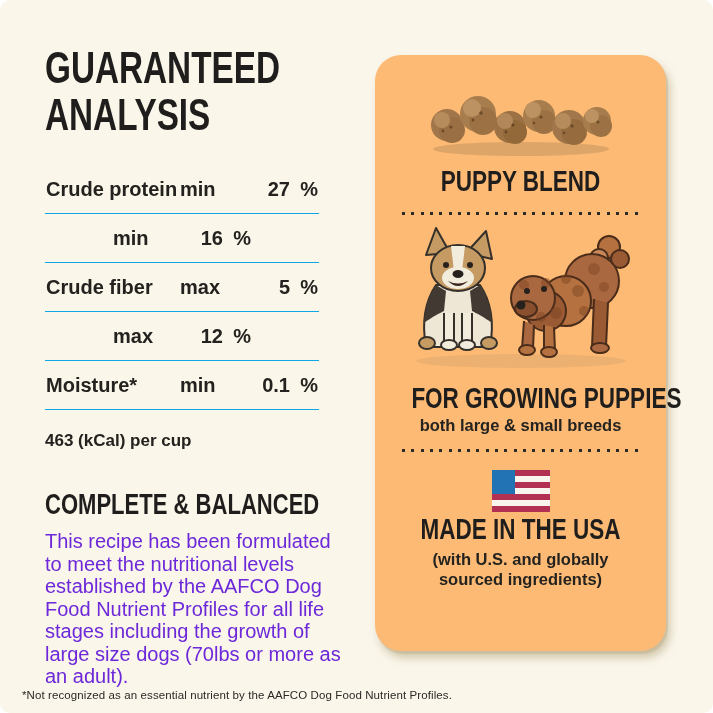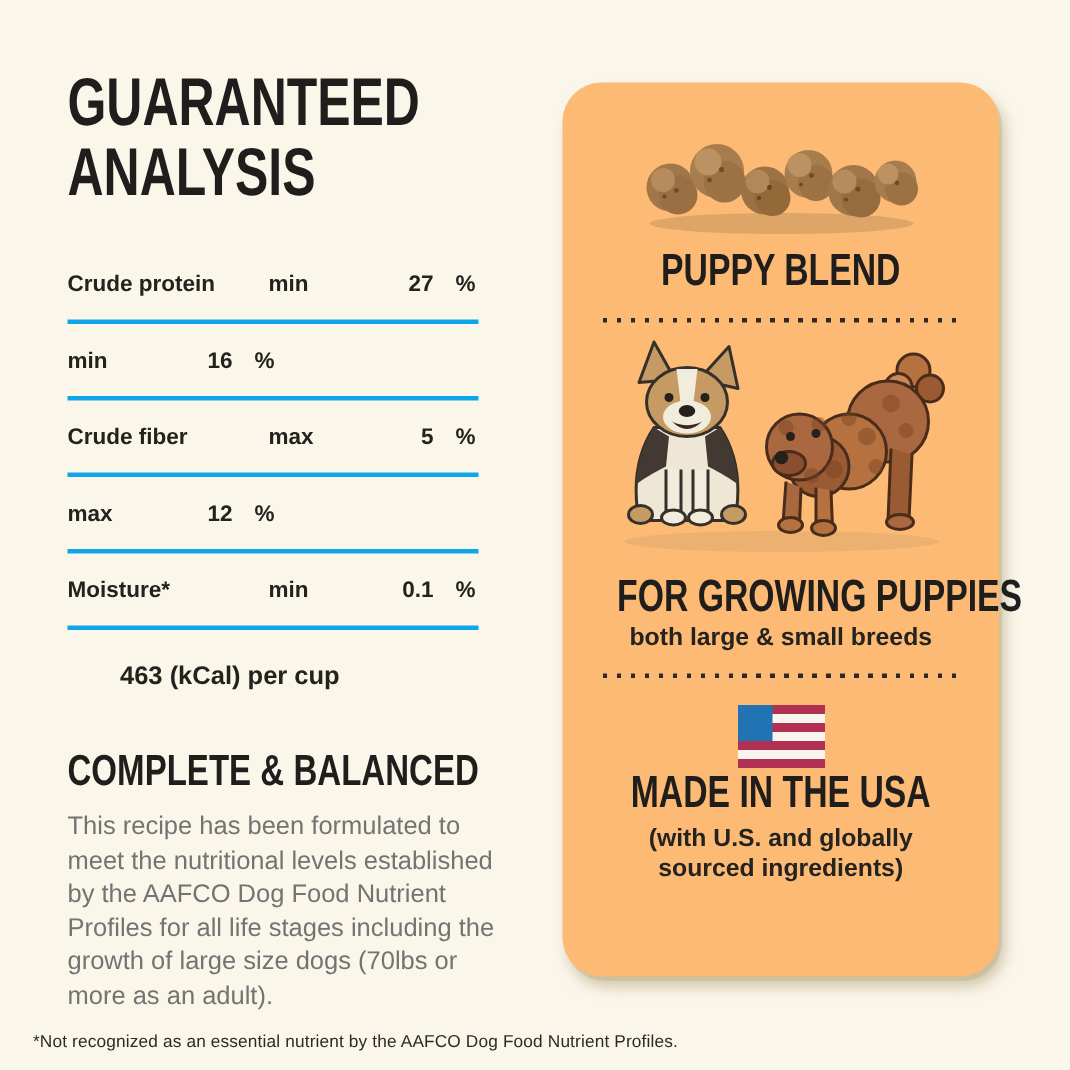--- a/index.html
+++ b/index.html
@@ -2,51 +2,52 @@
 <html><head>
 <meta charset="utf-8">
 <style>
   html,body { margin:0; padding:0; }
   body { font-family: "Liberation Sans", sans-serif; }
   .page {
     position: relative;
     width: 713px; height: 713px;
     background: #FAF6EA;
     overflow: hidden;
+    border-radius: 10px;
   }
 
   
   .left-col { position:absolute; left:45px; top:44px; width:308px; color:#1F1E1C; }
 
   .big-title .cond {
     display:block; font-weight:bold; font-size:45px; line-height:47px;
     transform: scaleX(0.74); transform-origin:left center; white-space:nowrap;
     color:#1F1E1C;
   }
 
   .ga-table { margin-top:27px; width:274px; }
   .ga-row {
     display:flex; align-items:center; height:48px;
-    border-bottom:3px solid #0ea5e9;
-    font-size:15px; font-weight:bold; color:#23221F;
+    border-bottom:1px solid #0ea5e9;
+    font-size:20px; font-weight:bold; color:#23221F;justify-content:center;
   }
   .ga-name  { width:134px; }
   .ga-basis { width:56px; }
   .ga-value { width:54px; text-align:right; }
   .ga-unit  { width:28px; text-align:right; }
 
-  .kcal { margin-top:21px; font-size:17px; font-weight:bold; color:#23221F;margin-left:35px; }
+  .kcal { margin-top:21px; font-size:17px; font-weight:bold; color:#23221F; }
 
   .cb-title { margin-top:37px; }
   .cb-title .cond2 {
     display:block; font-weight:bold; font-size:29px; line-height:32px;
     transform: scaleX(0.76); transform-origin:left center; white-space:nowrap;
     color:#1F1E1C;
   }
-  .cb-body { margin-top:10px; font-size:17px; line-height:22.5px; color:#737373; width:302px; }
+  .cb-body { margin-top:10px; font-size:20px; line-height:22.5px; color:#6d28d9; width:302px; }
 
   .footnote {
     position:absolute; left:22px; top:689px;
     font-size:11.5px; color:#2B2A27; letter-spacing:0.1px;
   }
 
   
   .card {
     position:absolute; left:375px; top:55px; width:291px; height:596px;
     background:#fdba74; border-radius:26px;

